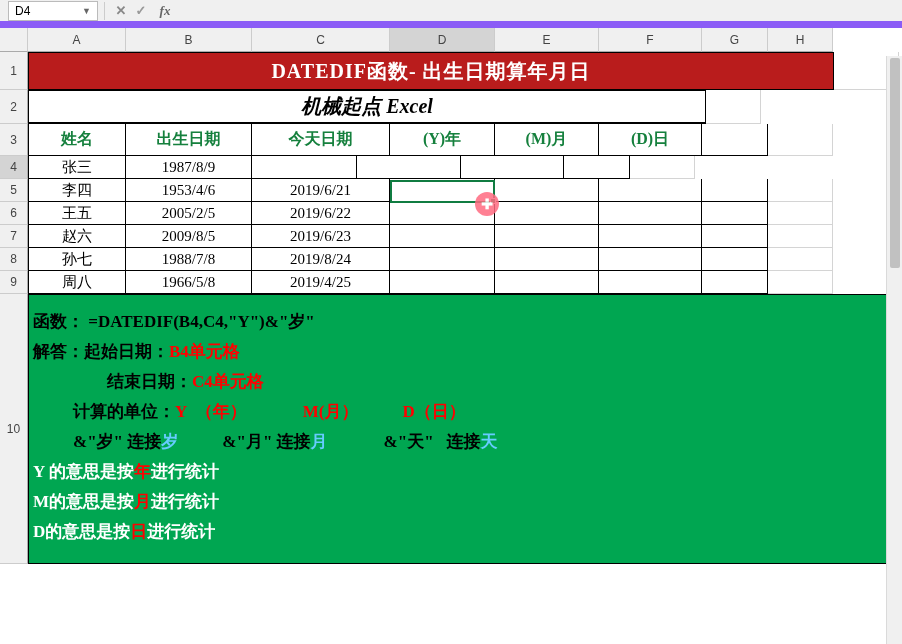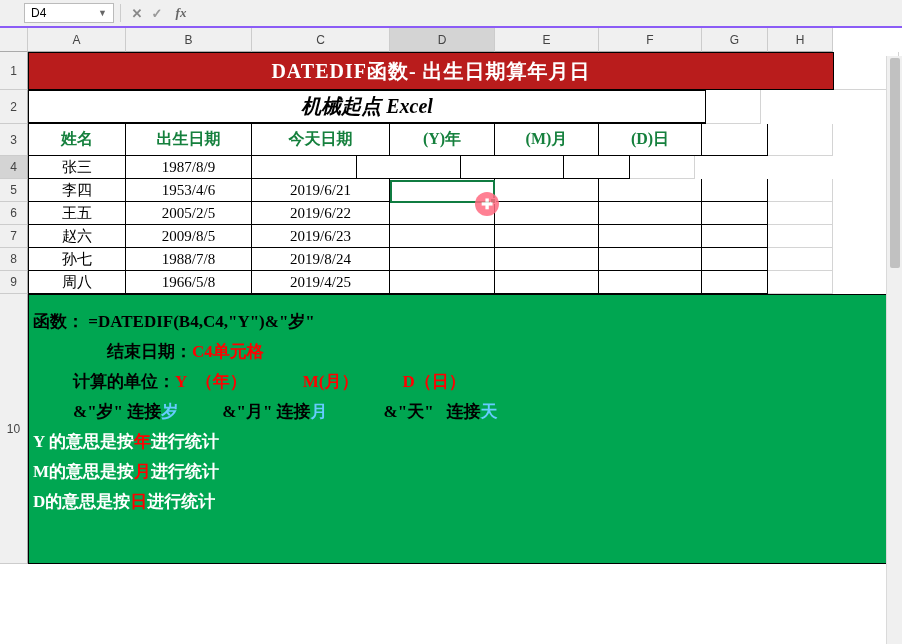--- a/index.html
+++ b/index.html
@@ -1,18 +1,18 @@
 <!DOCTYPE html>
 <html><head>
   <meta charset="utf-8">
   <style>
     * { box-sizing: border-box; margin: 0; padding: 0; }
     body { font-family: "Microsoft YaHei", Arial, sans-serif; font-size: 12px; background: #fff; width: 902px; height: 644px; overflow: hidden; }
     
-    .toolbar { height: 28px; background: #f0f0f0; border-bottom: 2px solid #8b5cf6; display: flex; align-items: center; padding: 0 24px; text-align: center; }
+    .toolbar { height: 28px; background: #f0f0f0; border-bottom: 7px solid #8b5cf6; display: flex; align-items: center; padding: 0 8px; text-align: center; }
     .name-box { width: 90px; height: 20px; background: #fff; border: 1px solid #bbb; padding: 0 6px; display: flex; align-items: center; font-size: 12px; justify-content: space-between; }
     .nb-dd { font-size: 9px; color: #666; }
     .divider { width: 1px; height: 18px; background: #ccc; margin: 0 6px; }
     .tb-btn { width: 20px; height: 20px; display: flex; align-items: center; justify-content: center; color: #888; font-weight: bold; font-size: 13px; }
     .check { color: #999; }
     .fx { font-style: italic; font-family: "Times New Roman", serif; font-size: 13px; color: #666; margin-left: 4px; }
     .formula-input { flex: 1; height: 20px; margin-left: 6px; }
     
     .sheet-area { display: flex; height: 616px; position: relative; }
     .corner { width: 28px; height: 24px; background: #f0f0f0; border-right: 1px solid #ccc; border-bottom: 1px solid #aaa; position: absolute; top: 0; left: 0; }
@@ -186,20 +186,21 @@
           <div class="td drow tdE bR bB"></div>
           <div class="td drow tdF bR bB"></div>
           <div class="td drow tdG bR bB"></div>
           <div class="td tdH no-bord" style="height:23px"></div>
         </div>
       </div>
 
     <div class="table-row">
       <div class="green-box">
         <div><span class="g-label">函数：</span> <span class="g-formula">=DATEDIF(B4,C4,"Y")&amp;"岁"</span></div>
+        <div><span class="g-label">解答：</span><span class="g-label">起始日期：</span><span class="g-red">B4单元格</span></div>
         <div class="indent2"><span class="g-label">结束日期：</span><span class="g-red">C4单元格</span></div>
         <div class="indent3"><span class="g-label">计算的单位：</span><span class="g-red">Y</span>&nbsp;&nbsp;<span class="g-red">（年）</span><span class="sp2"></span><span class="g-red">M(月）</span><span class="sp1"></span><span class="g-red">D（日）</span></div>
         <div class="indent1"><span class="g-label">&amp;"岁"</span> <span class="g-label">连接</span><span class="g-key">岁</span><span class="sp1"></span><span class="g-label">&amp;"月"</span> <span class="g-label">连接</span><span class="g-key">月</span><span class="sp2"></span><span class="g-label">&amp;"天"</span>&nbsp;&nbsp;&nbsp;<span class="g-label">连接</span><span class="g-key">天</span></div>
         <div><span class="g-white">Y 的意思是按</span><span class="g-red">年</span><span class="g-white">进行统计</span></div>
         <div><span class="g-white">M的意思是按</span><span class="g-red">月</span><span class="g-white">进行统计</span></div>
         <div><span class="g-white">D的意思是按</span><span class="g-red">日</span><span class="g-white">进行统计</span></div>
       </div>
     </div>
 
     <div class="active-cell">

